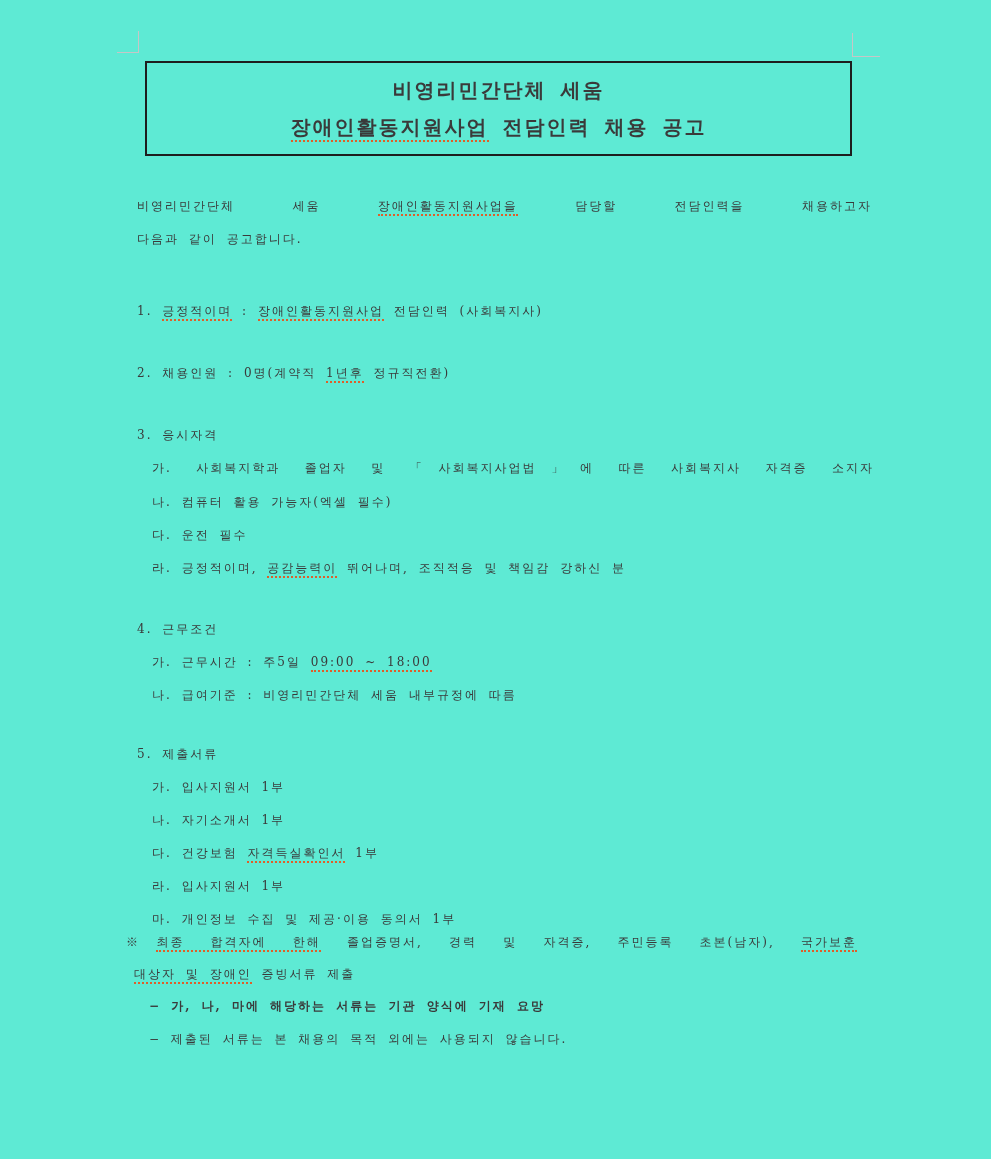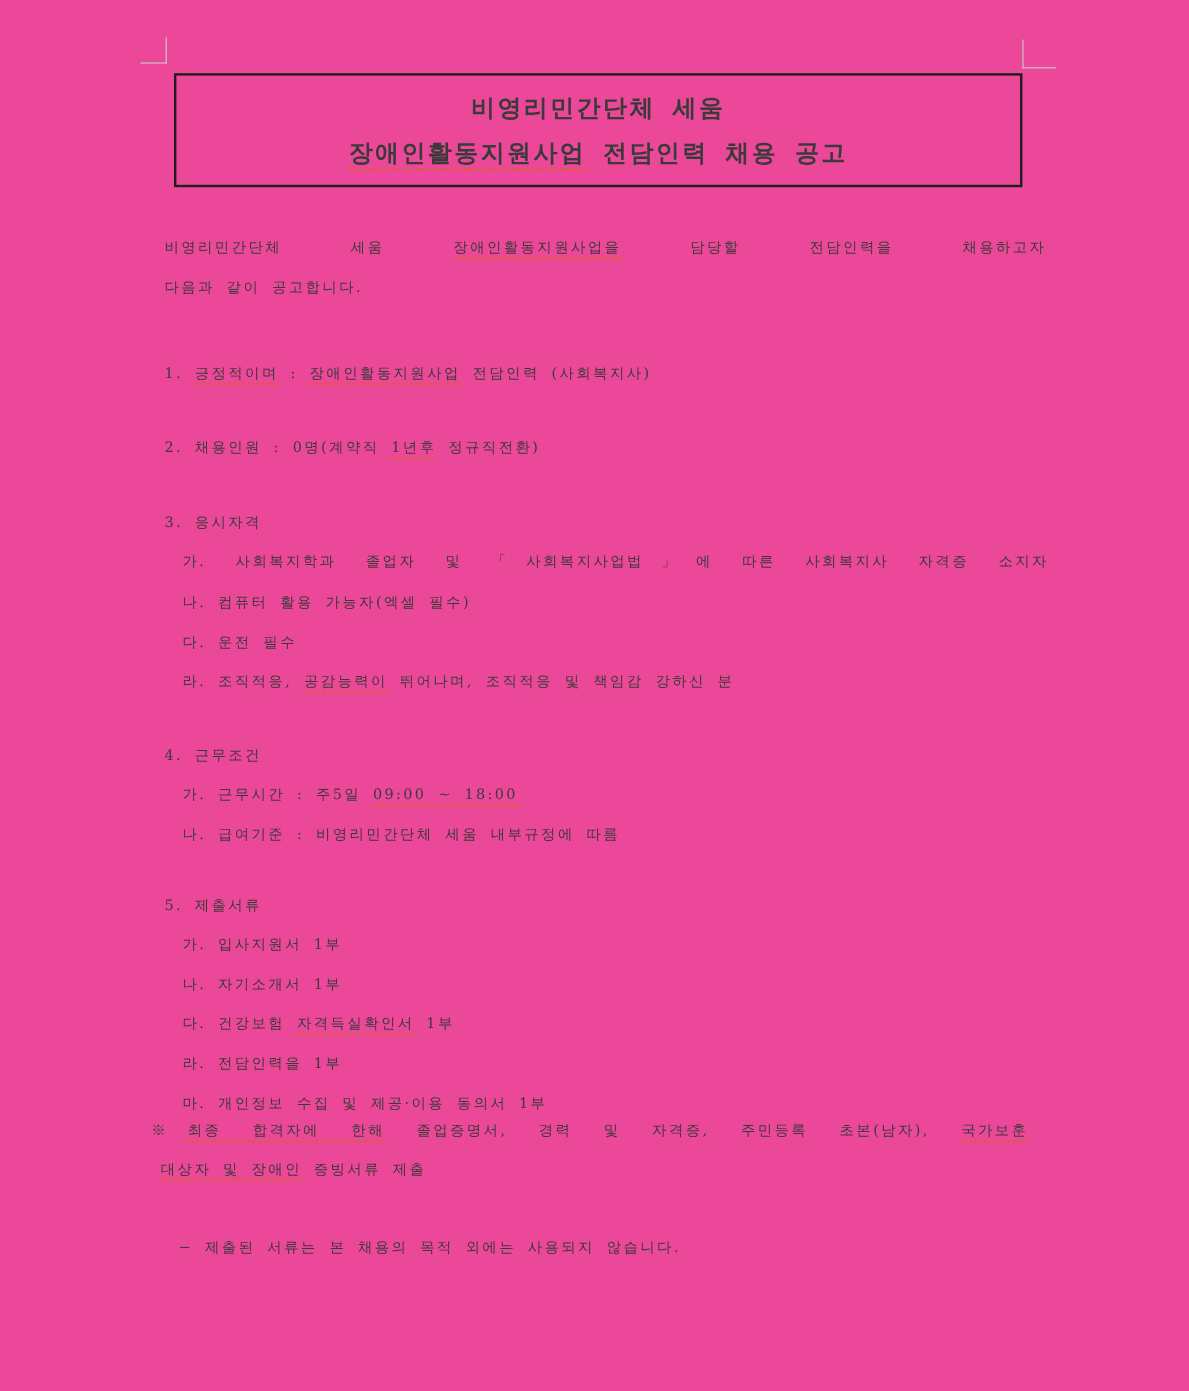--- a/index.html
+++ b/index.html
@@ -7,21 +7,21 @@
     --underline: #dd5f2a;
     --border: #1e1e1e;
     --corner_mark: #c6c6c6;
   }
   * { margin: 0; padding: 0; box-sizing: border-box; }
   html, body { background: #ffffff; }
   .page {
     position: relative;
     width: 991px;
     height: 1159px;
-    background: #ec4899;
+    background: #5eead4;
     overflow: hidden;
     font-family: "DejaVu Serif", "Liberation Serif", serif;
     color: var(--text);
   }
   .corner-mark {
     position: absolute;
   }
   .corner-mark.tl {
     left: 117px; top: 31px; width: 22px; height: 22px;
     border-right: 1px solid var(--corner_mark);
@@ -86,31 +86,32 @@
   <div class="line" style="left:137px; top:227px;">다음과 같이 공고합니다.</div>
 
   <div class="line" style="left:137px; top:299px;"><span>1. </span><span class="u">긍정적이며</span><span> : </span><span class="u">장애인활동지원사업</span><span> 전담인력 (사회복지사)</span></div>
 
   <div class="line" style="left:137px; top:361px;"><span>2. 채용인원 : 0명(계약직 </span><span class="u">1년후</span><span> 정규직전환)</span></div>
 
   <div class="line" style="left:137px; top:423px;">3. 응시자격</div>
   <div class="line" style="left:152px; top:490px;">나. 컴퓨터 활용 가능자(엑셀 필수)</div>
   <div class="line just" style="left:152px; top:456px; width:722px;">가. 사회복지학과 졸업자 및 「사회복지사업법」에 따른 사회복지사 자격증 소지자</div>
   <div class="line" style="left:152px; top:523px;">다. 운전 필수</div>
-  <div class="line" style="left:152px; top:556px;"><span>라. 조직적응, </span><span class="u">공감능력이</span><span> 뛰어나며, 조직적응 및 책임감 강하신 분</span></div>
+  <div class="line" style="left:152px; top:556px;"><span>라. 긍정적이며, </span><span class="u">공감능력이</span><span> 뛰어나며, 조직적응 및 책임감 강하신 분</span></div>
 
   <div class="line" style="left:137px; top:617px;">4. 근무조건</div>
   <div class="line" style="left:152px; top:650px;"><span>가. 근무시간 : 주5일 </span><span class="u">09:00 ~ 18:00</span></div>
   <div class="line" style="left:152px; top:683px;text-align:right;">나. 급여기준 : 비영리민간단체 세움 내부규정에 따름</div>
 
   <div class="line" style="left:137px; top:742px;">5. 제출서류</div>
   <div class="line" style="left:152px; top:775px;">가. 입사지원서 1부</div>
   <div class="line" style="left:152px; top:808px;">나. 자기소개서 1부</div>
   <div class="line" style="left:152px; top:841px;"><span>다. 건강보험 </span><span class="u">자격득실확인서</span><span> 1부</span></div>
-  <div class="line" style="left:152px; top:874px;">라. 전담인력을 1부</div>
+  <div class="line" style="left:152px; top:874px;">라. 입사지원서 1부</div>
   <div class="line" style="left:152px; top:907px;">마. 개인정보 수집 및 제공·이용 동의서 1부</div>
 
   <div class="line just" style="left:126px; top:930px; width:731px;"><span>※</span><span class="u">최종 합격자에 한해</span><span> 졸업증명서, 경력 및 자격증, 주민등록 초본(남자), </span><span class="u">국가보훈</span></div>
   <div class="line" style="left:134px; top:962px;"><span class="u">대상자 및 장애인</span><span> 증빙서류 제출</span></div>
 
+  <div class="line bold" style="left:149px; top:994px;">− 가, 나, 마에 해당하는 서류는 기관 양식에 기재 요망</div>
   <div class="line" style="left:149px; top:1027px;">− 제출된 서류는 본 채용의 목적 외에는 사용되지 않습니다.</div>
 
 </div>
 
 </body></html>

